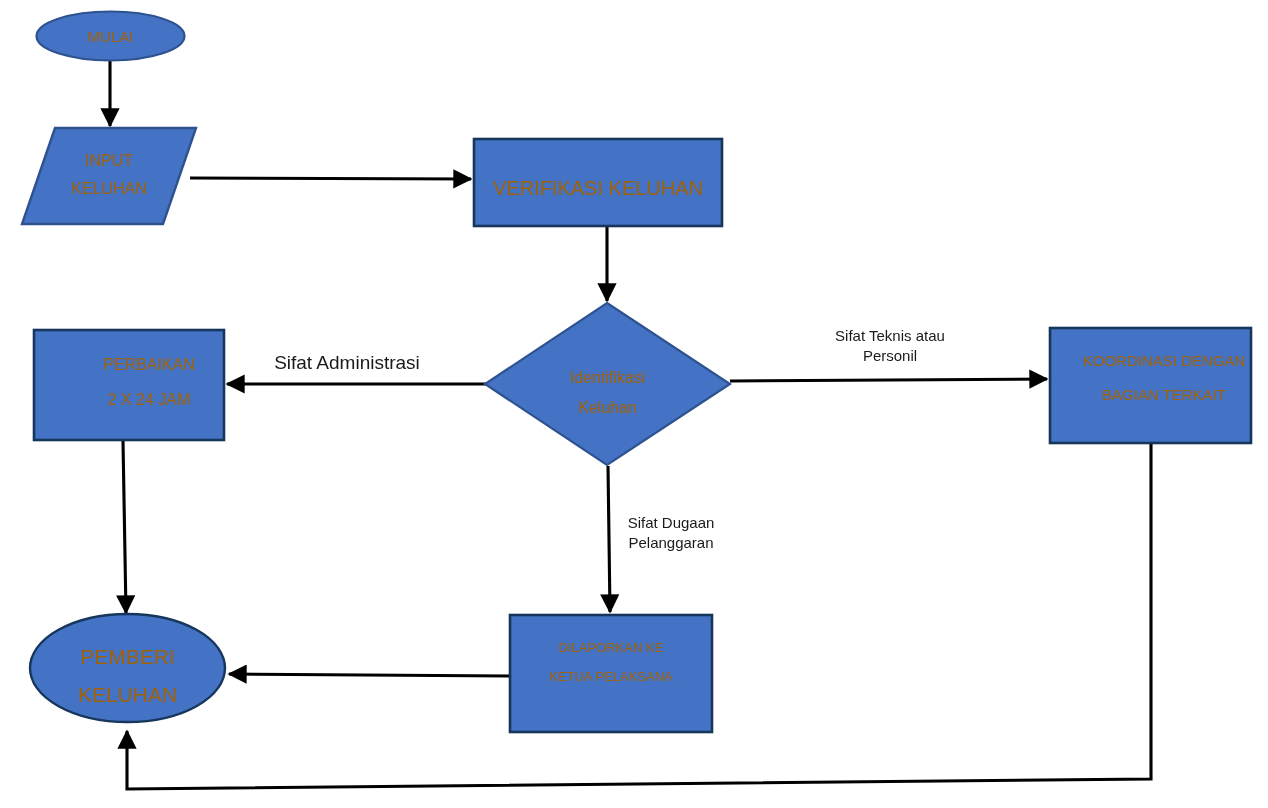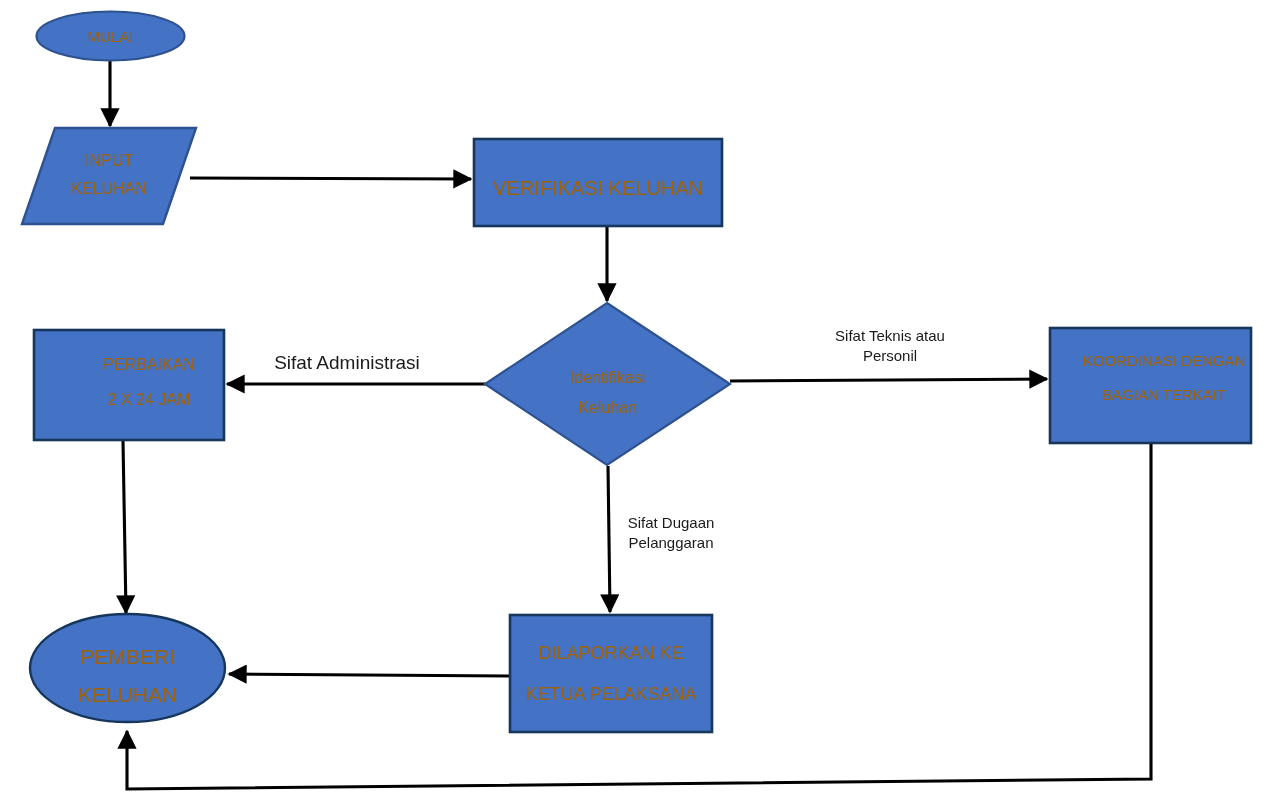--- a/index.html
+++ b/index.html
@@ -41,21 +41,21 @@
     line-height: 1.35;
     font-family: "Liberation Sans", sans-serif;
     white-space: pre;
   }
   .lbl-mulai      { left: 36px;  top: 24px;  width: 149px; font-size: 15px; }
   .lbl-input      { left: 22px;  top: 147px; width: 174px; font-size: 16px; }
   .lbl-verifikasi { left: 474px; top: 171px; width: 248px; font-size: 20px; }
   .lbl-identifikasi { left: 520px; top: 363px; width: 175px; font-size: 16px; line-height: 1.9; }
   .lbl-perbaikan  { left: 34px;  top: 347px; width: 230px; font-size: 16px; line-height: 2.2; }
   .lbl-koordinasi { left: 1050px; top: 344px; width: 228px; font-size: 15px; line-height: 2.25; }
-  .lbl-dilaporkan { left: 510px; top: 633px; width: 202px; font-size: 18px; line-height: 2.25; }
+  .lbl-dilaporkan { left: 510px; top: 633px; width: 202px; font-size: 13px; line-height: 2.25; }
   .lbl-pemberi    { left: 30px;  top: 638px; width: 195px; font-size: 21px; line-height: 1.8; }
 
   .lbl-administrasi { left: 272px; top: 350px; width: 150px; font-size: 19px; }
   .lbl-teknis       { left: 820px; top: 326px; width: 140px; font-size: 15px; }
   .lbl-dugaan       { left: 612px; top: 502px; width: 118px; font-size: 15px; margin-top: 11px; }
 </style>
 </head>
 <body>
 
 <div id="canvas">

